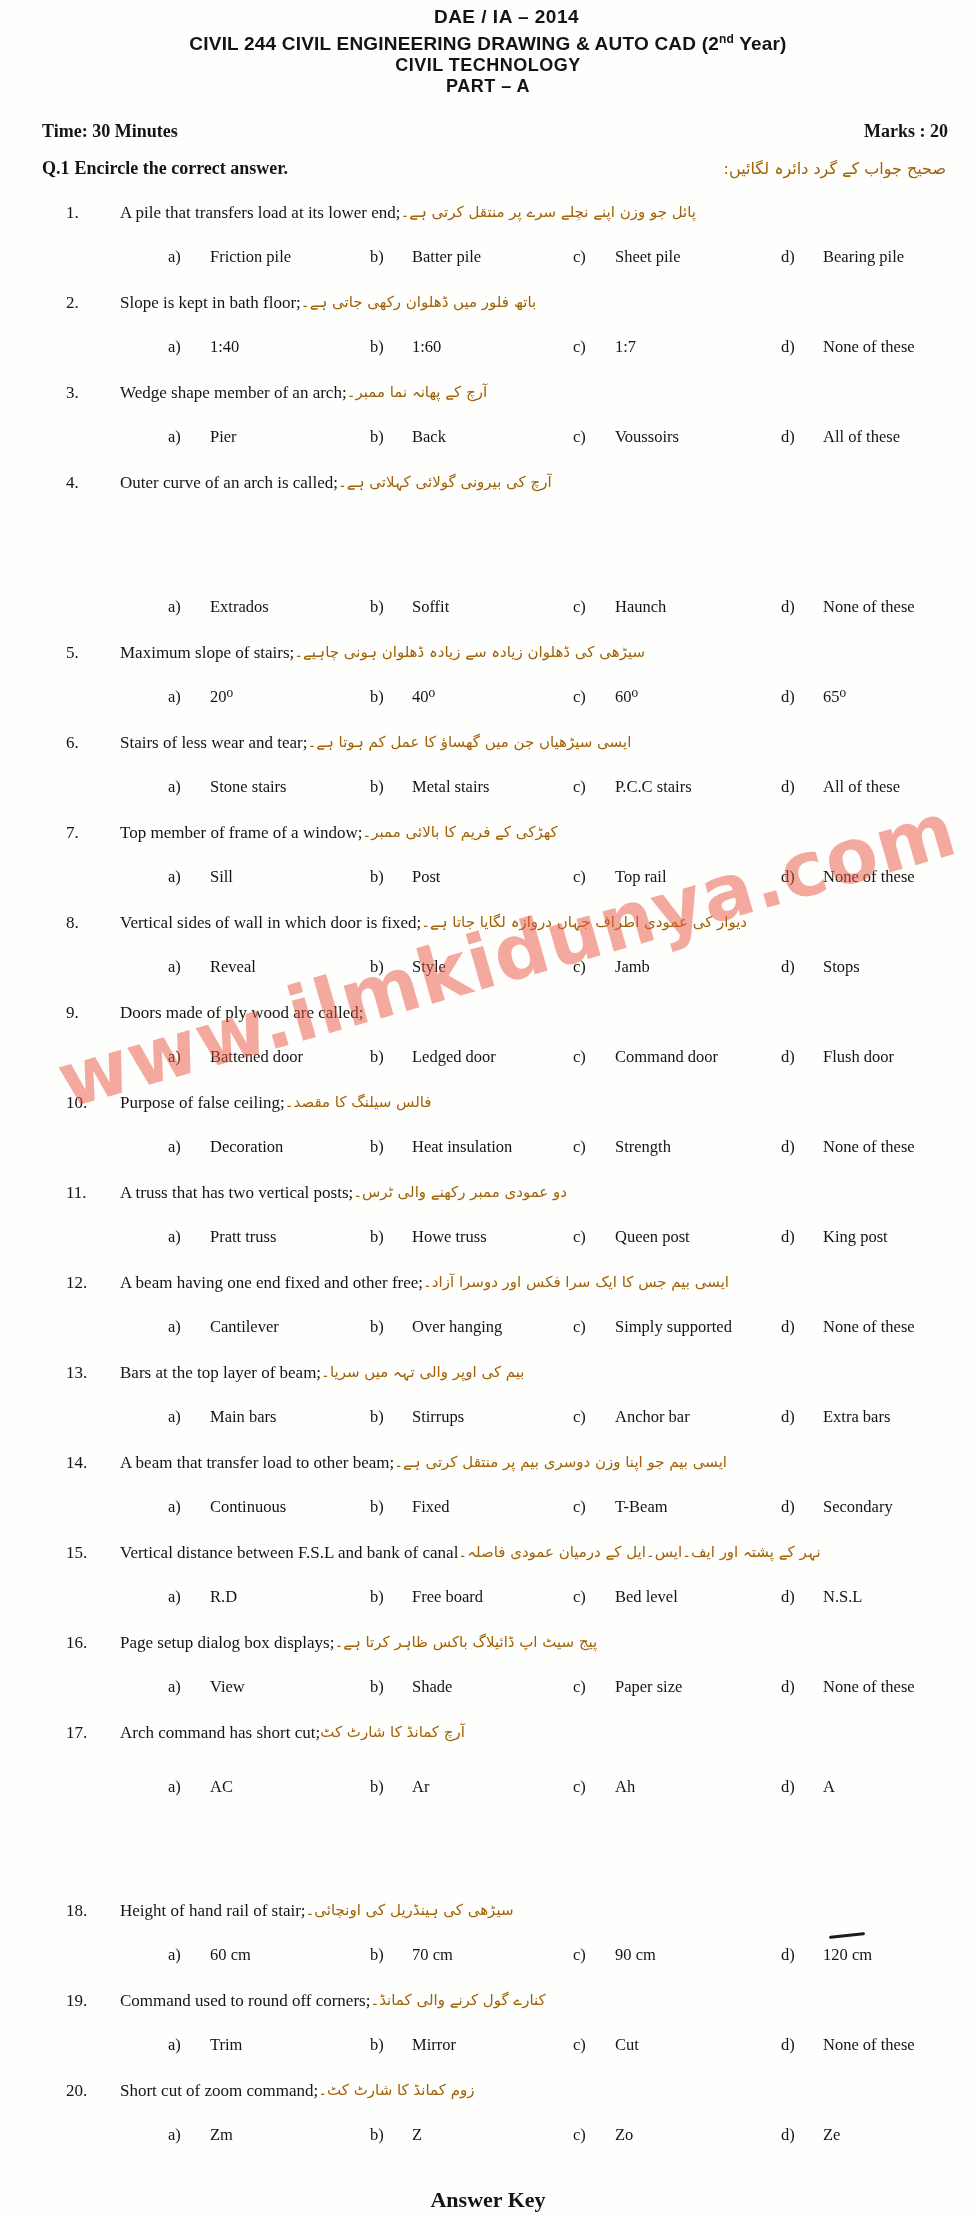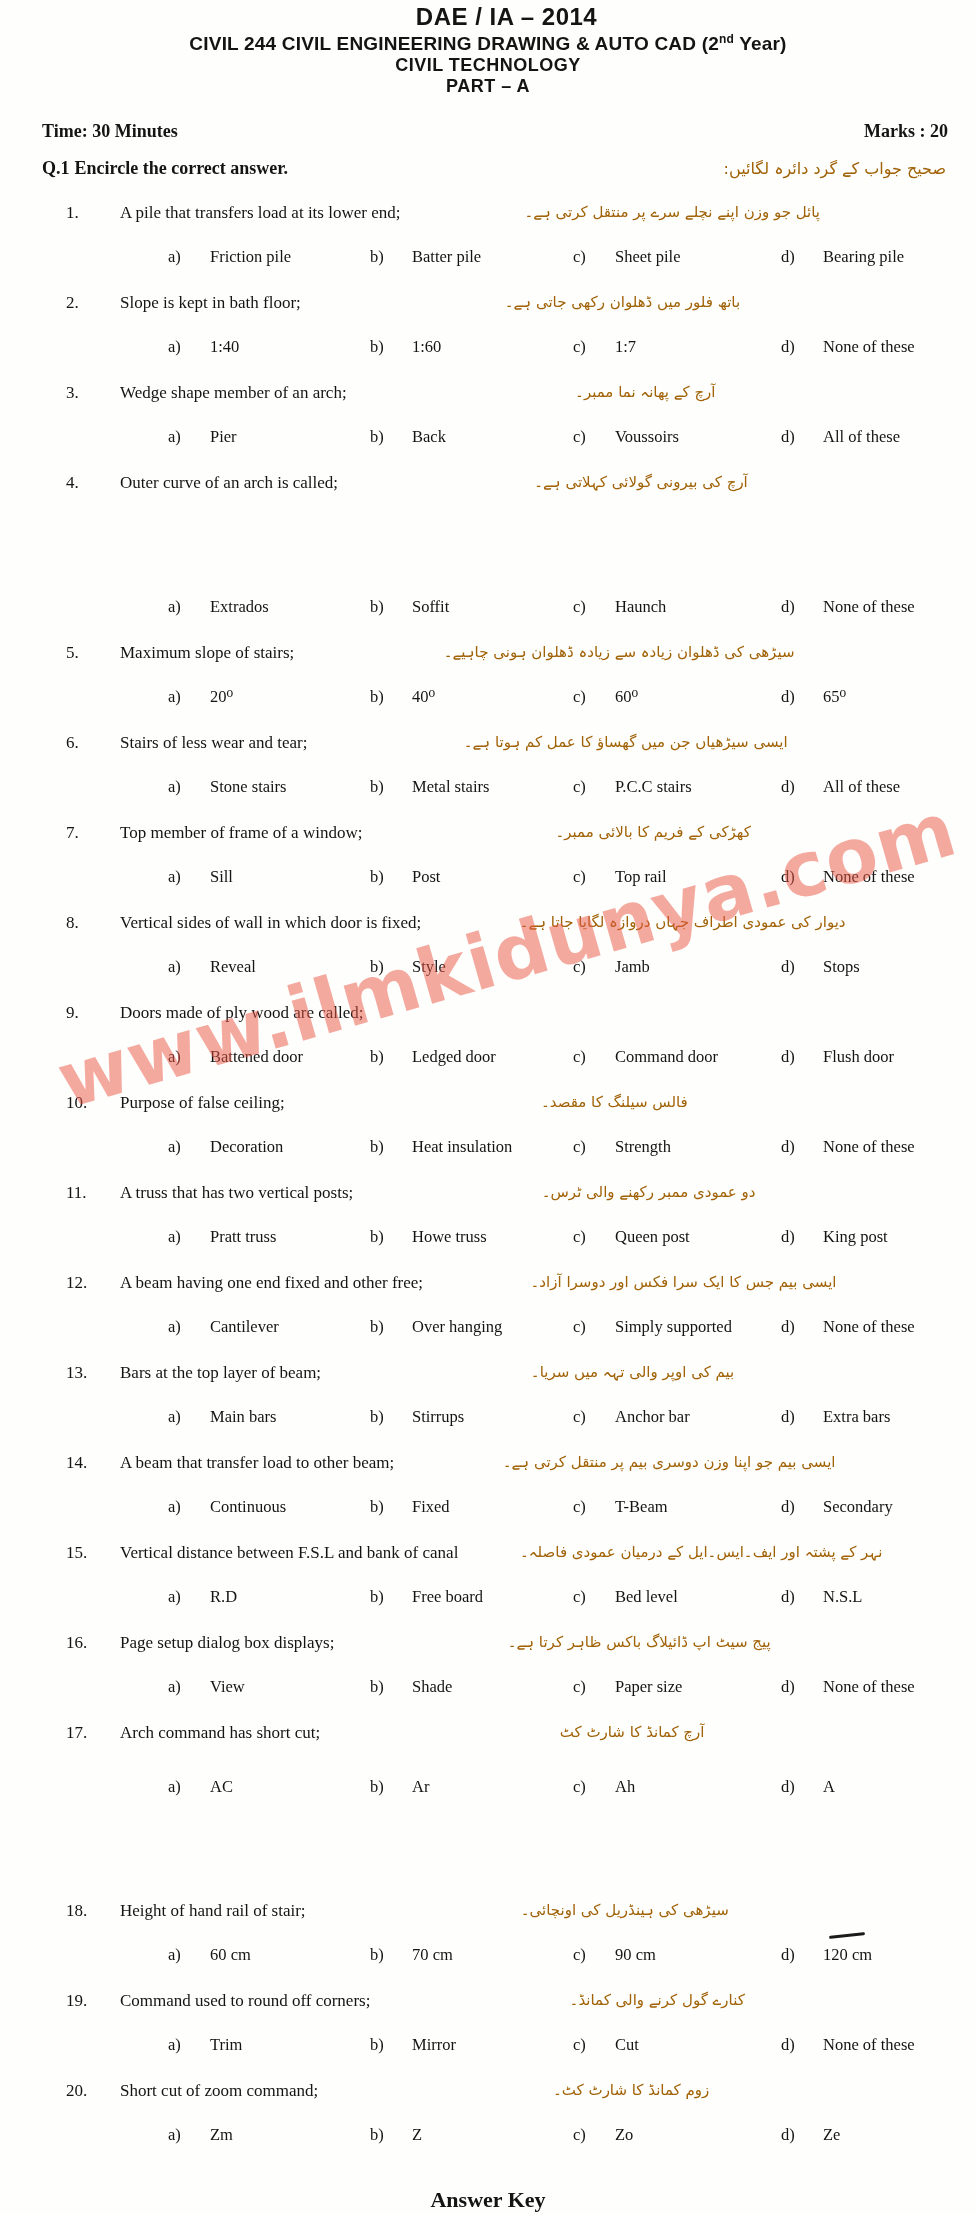--- a/index.html
+++ b/index.html
@@ -7,40 +7,40 @@
     width:976px;height:2214px;
     background:#fefefc;
     position:relative;
     overflow:hidden;
     font-family:"Liberation Serif","DejaVu Serif",serif;
     color:#141414;
   }
   .page{position:relative;width:976px;height:2214px;}
   
   .header{padding-top:6px;text-align:center;font-family:"Liberation Sans","DejaVu Sans",sans-serif;font-weight:bold;}
-  .h-line1{font-size:24px;line-height:22px;letter-spacing:.5px;padding-left:37px;}
+  .h-line1{font-size:19px;line-height:22px;letter-spacing:.5px;padding-left:37px;}
   .h-line2{font-size:19px;line-height:22px;letter-spacing:.2px;}
   .h-line2 sup{font-size:12px;}
   .h-line3{font-size:18px;line-height:21px;letter-spacing:.5px;}
   .h-line4{font-size:18px;line-height:21px;letter-spacing:.5px;}
   
   .meta-row{display:flex;justify-content:space-between;margin:24px 28px 0 42px;font-weight:bold;font-size:18px;gap:32px;}
   
   .instr-row{display:flex;justify-content:space-between;margin:16px 30px 0 42px;align-items:baseline;}
   .instr-en{font-weight:bold;font-size:18px;}
   .instr-en .qnum{margin-right:5px;}
   .urdu{font-family:"DejaVu Sans","Liberation Sans",sans-serif;direction:rtl;font-size:15px;color:#a16207;}
   .instr-ur{font-size:16px;}
   
   .questions{margin-top:4px;}
   .q-block{}
   .q-line{display:flex;margin-top:22px;line-height:24px;}
   .q-num{width:54px;margin-left:66px;font-size:17px;flex:0 0 auto;}
   .q-en{font-size:17px;flex:0 0 auto;}
-  .q-ur{flex:1 1 auto;text-align:center;padding-right:32px;line-height:22px;}
+  .q-ur{flex:1 1 auto;text-align:left;padding-right:32px;line-height:22px;}
   .q-options{display:grid;grid-template-columns:202px 203px 208px 1fr;margin:20px 0 0 168px;line-height:24px;}
   .q-option{display:flex;font-size:16.5px;}
   .opt-label{width:42px;flex:0 0 auto;}
   .opt-text{flex:0 0 auto;position:relative;}
   .pencil-tick::before{
     content:"";position:absolute;top:-9px;left:6px;width:36px;height:3px;
     background:#1b1b1b;transform:rotate(-6deg);border-radius:2px;
   }
   
   .watermark{

